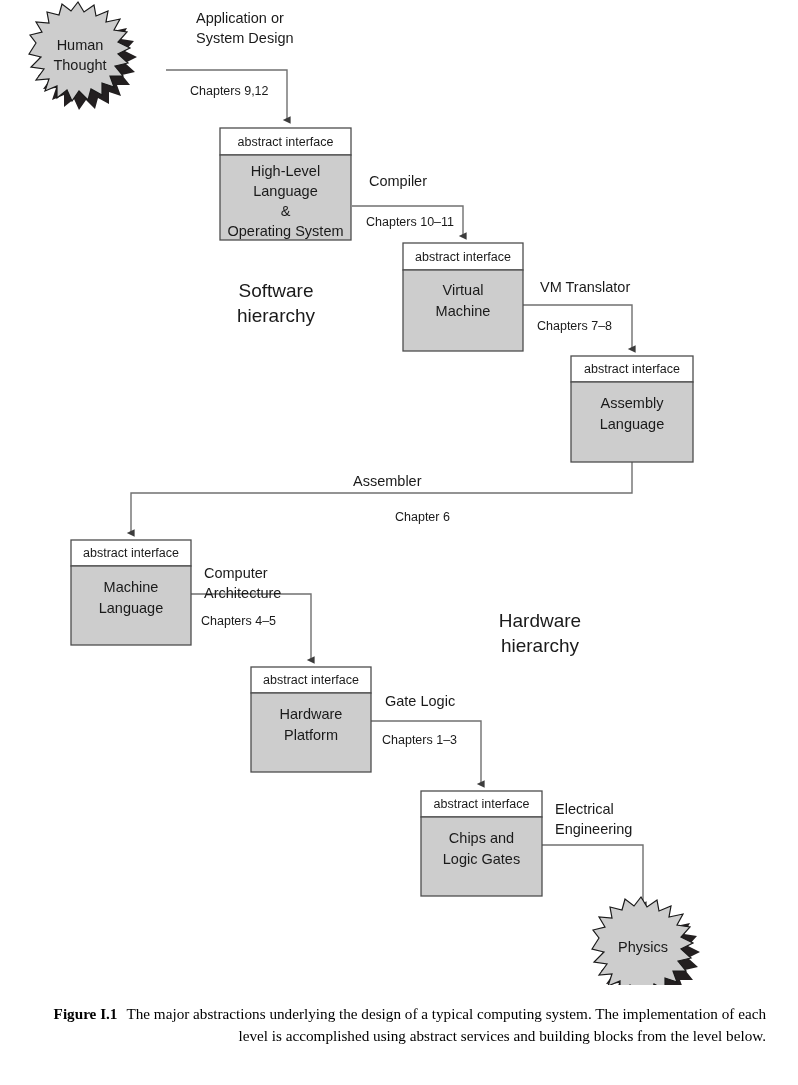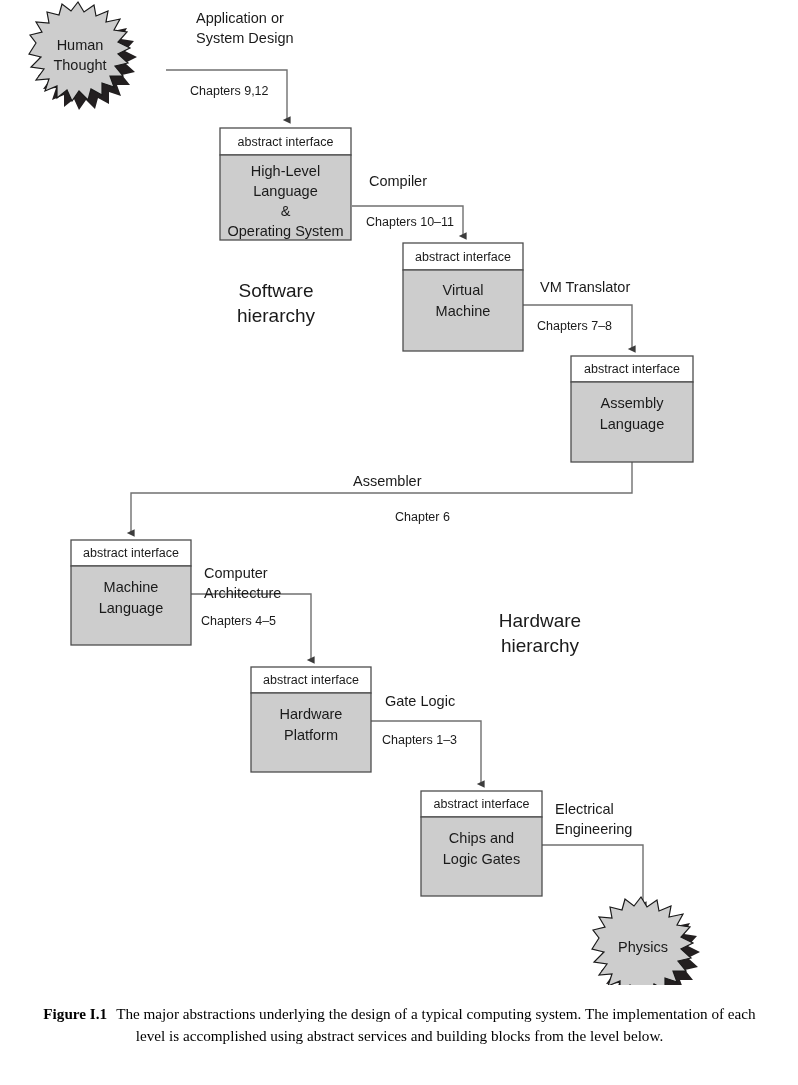--- a/index.html
+++ b/index.html
@@ -86,21 +86,21 @@
   
   #caption {
     position: absolute;
     left: 33px;
     top: 1003px;
     width: 733px;
     font-family: "Liberation Serif", serif;
     font-size: 15.2px;
     line-height: 1.42;
     color: #000000;
-    text-align: center;
+    text-align: right;
   }
   #caption .figlabel { font-weight: bold; }
   #caption .figgap { display: inline-block; width: 9px; }
 </style>
 </head>
 <body>
 
 <div id="figure-root">
 
   <svg class="diagram" viewBox="0 0 798 985">

